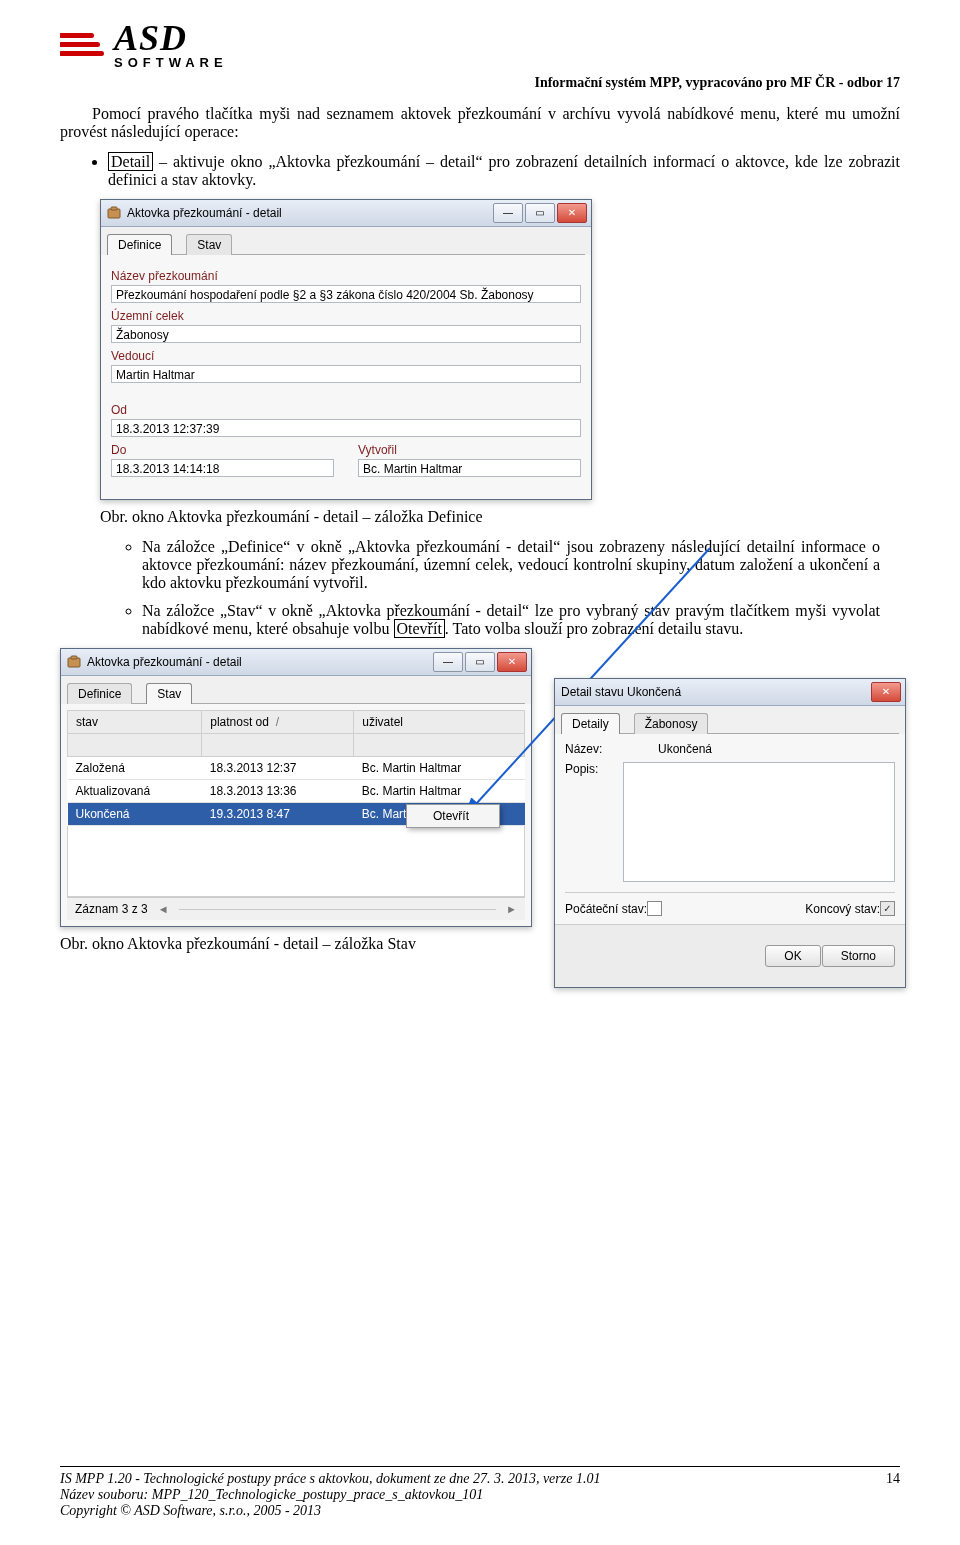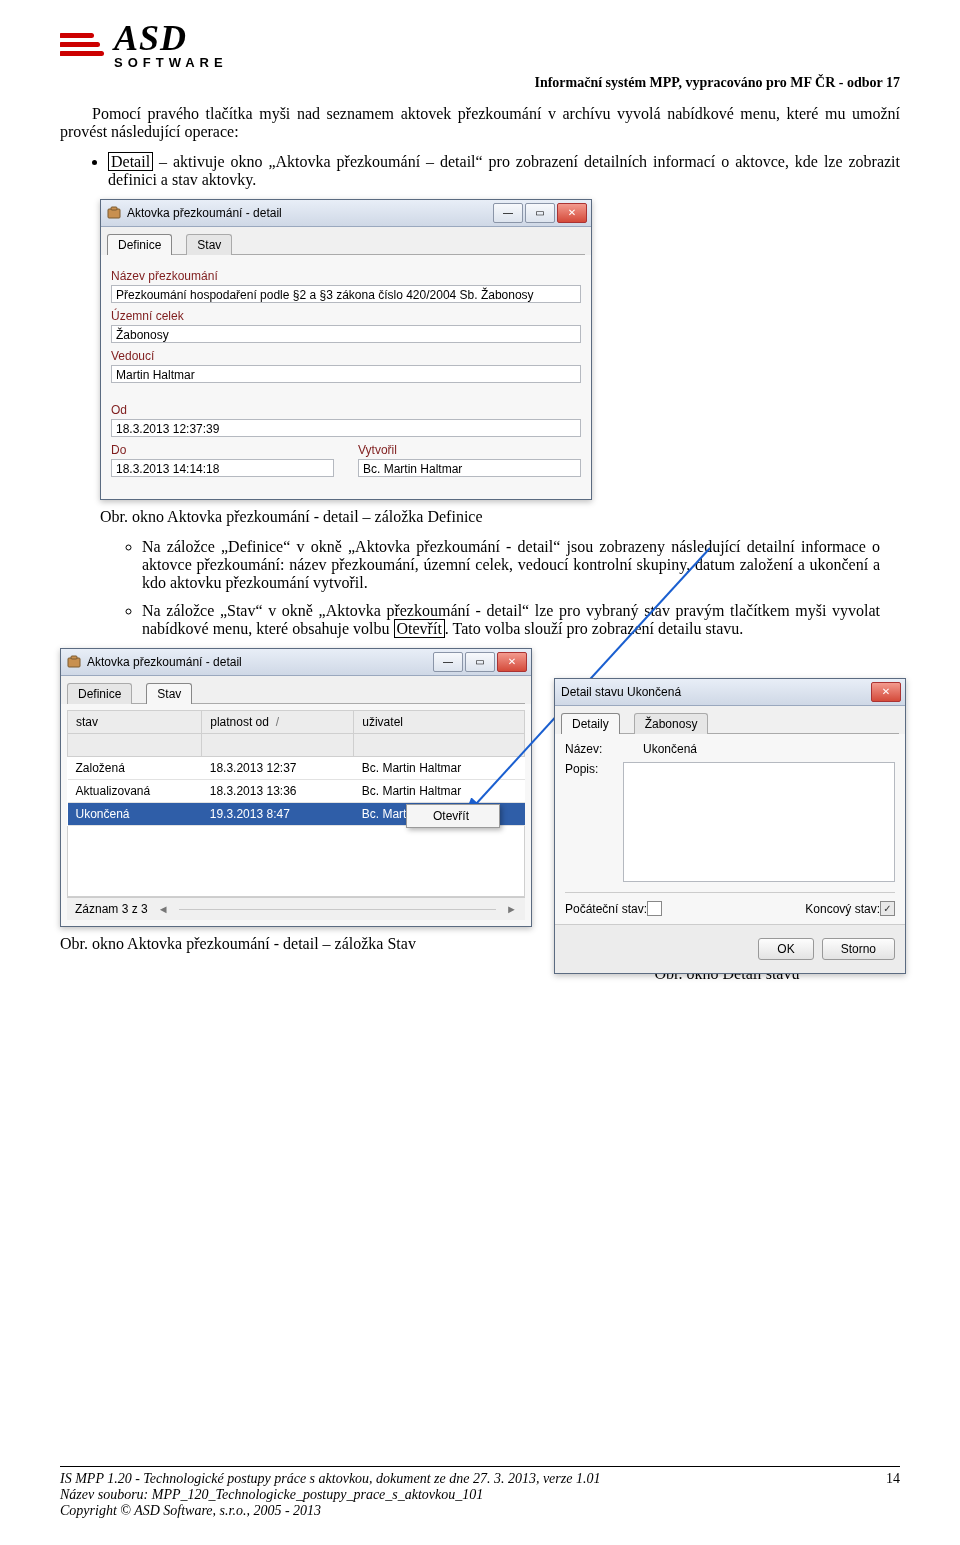--- a/index.html
+++ b/index.html
@@ -249,22 +249,22 @@
 
   .arrow-line {
     position: absolute;
     pointer-events: none;
   }
 
   
   .dlg-footer {
     display: flex;
     justify-content: flex-end;
-    gap: 8px;
-    padding: 13px 10px;
+    gap: 1px;
+    padding: 20px 10px;
     border-top: 1px solid #ccc;
     background: #ececec;
   }
   .btn {
     border: 1px solid #999;
     background: linear-gradient(#fdfdfd, #e3e3e3);
     padding: 3px 18px;
     font-size: 12px;
     border-radius: 3px;
   }
@@ -487,21 +487,21 @@
         <div class="win-ctl">
           <div class="win-btn close">✕</div>
         </div>
       </div>
       <div class="win-tabs">
         <div class="tab active">Detaily</div>
         <div class="tab">Žabonosy</div>
       </div>
       <div class="tab-under"></div>
       <div class="win-body">
-        <div style="display:flex; gap:8px; align-items:center;">
+        <div style="display:flex; gap:23px; align-items:center;">
           <div style="width:70px;">Název:</div>
           <div>Ukončená</div>
         </div>
         <div style="display:flex; margin-top:6px;">
           <div style="width:70px;">Popis:</div>
           <div class="big-textarea"></div>
         </div>
         <div style="height:10px;"></div>
         <div style="display:flex; align-items:center; border-top:1px solid #ccc; padding-top:8px;">
           <span>Počáteční stav:</span>

